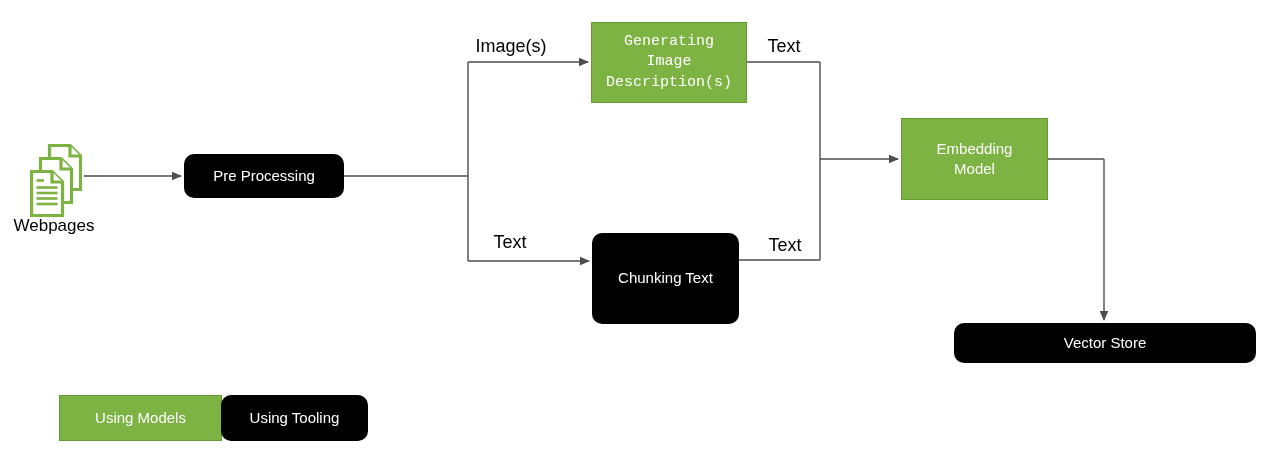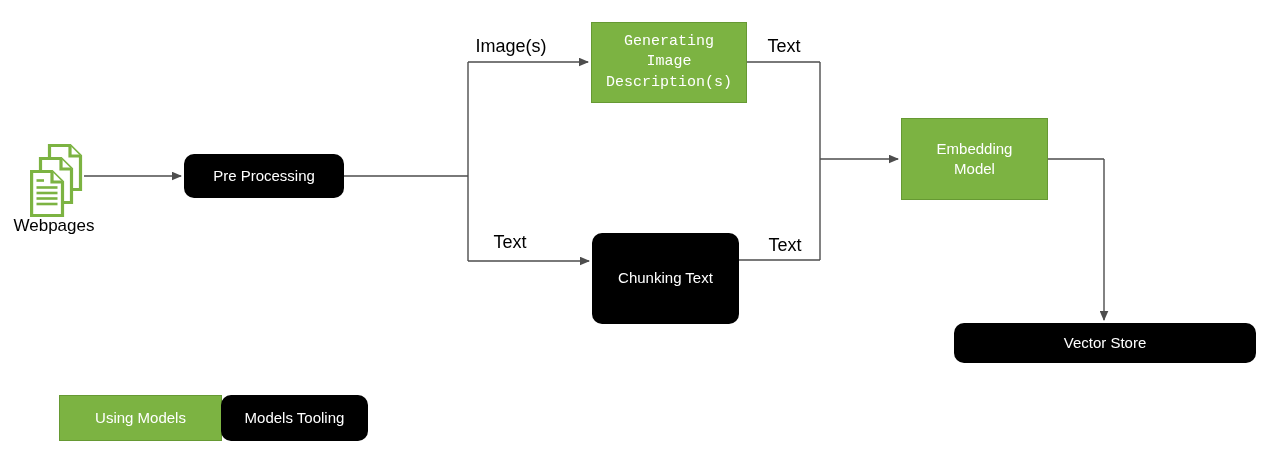--- a/index.html
+++ b/index.html
@@ -126,15 +126,15 @@
 Model</div>
 
   <div id="node-vector-store" class="node node-tooling">Vector Store</div>
 
   <div id="label-images" class="edge-label">Image(s)</div>
   <div id="label-text-to-chunk" class="edge-label">Text</div>
   <div id="label-text-from-desc" class="edge-label">Text</div>
   <div id="label-text-from-chunk" class="edge-label">Text</div>
 
   <div id="legend-models" class="node node-model">Using Models</div>
-  <div id="legend-tooling" class="node node-tooling">Models Tooling</div>
+  <div id="legend-tooling" class="node node-tooling">Using Tooling</div>
 
 </div>
 
 </body></html>

